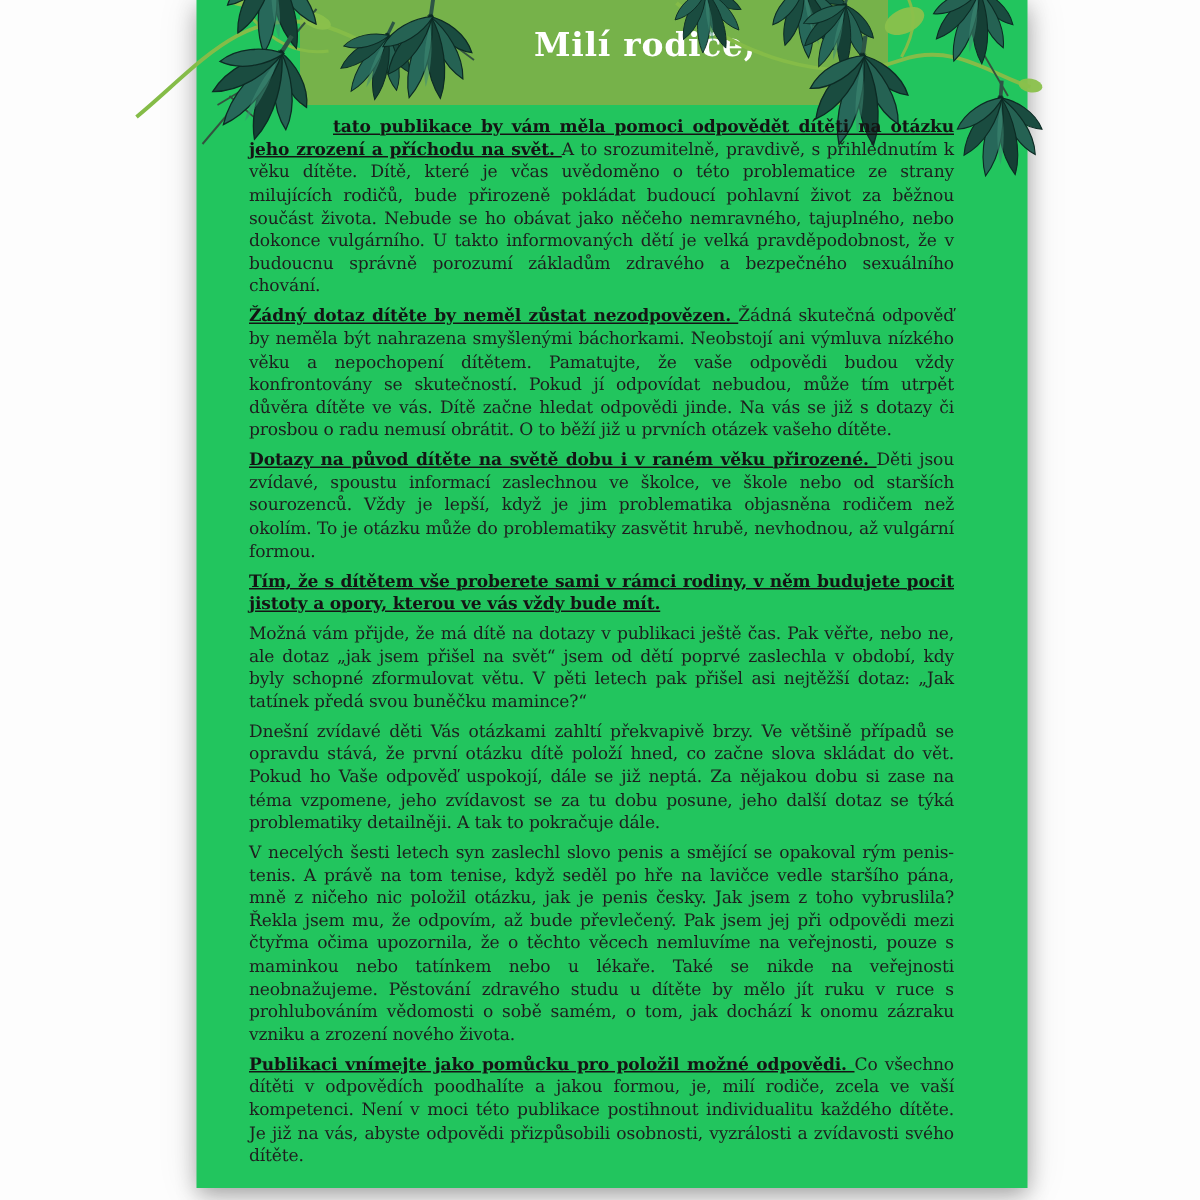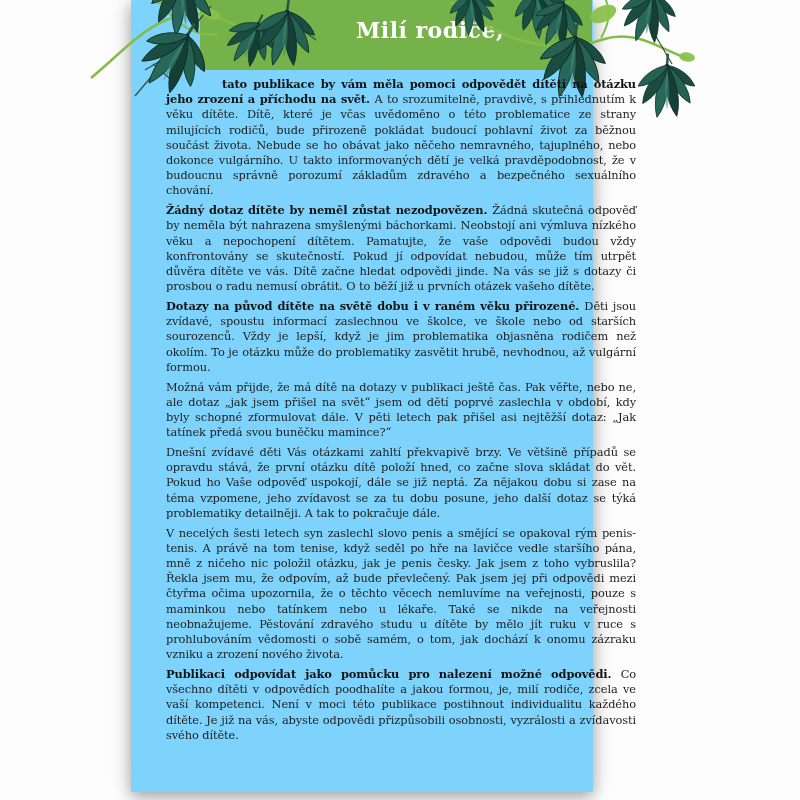--- a/index.html
+++ b/index.html
@@ -2,22 +2,22 @@
 <html lang="cs"><head>
 <meta charset="utf-8">
 <style>
   html,body{margin:0;padding:0;}
   body{
     width:800px;height:800px;position:relative;overflow:hidden;
     background:#fdfdfd;
     font-family:"DejaVu Serif","Liberation Serif",serif;
   }
   .page{
-    position:absolute;left:131px;top:0;width:462px;height:792px;
-    background:#7dd3fc;
+    position:absolute;left:131px;top:0;width:554px;height:792px;
+    background:#22c55e;
     box-shadow:0 5px 14px rgba(0,0,0,.30),0 0 26px rgba(0,0,0,.13);
   }
   .banner{
     position:absolute;left:69px;top:0;width:392px;height:70px;
     background:#76b24a;
   }
   .banner-title{
     position:absolute;left:0;right:0;top:17px;
     padding-left:68px;
     text-align:center;
@@ -27,21 +27,21 @@
     position:absolute;left:-60px;top:-10px;width:660px;height:170px;
     pointer-events:none;
   }
   .content{
     position:absolute;left:35px;top:77px;width:470px;
     font-size:11.4px;line-height:15.2px;letter-spacing:-0.1px;
     color:#1e1e1e;text-align:justify;
   }
   .content p{margin:0 0 4.6px 0;}
   .content p.indent{text-indent:56px;}
-  .content b{font-weight:bold;color:#141414;}
+  .content b{font-weight:bold;color:#141414;text-decoration:underline;}
 </style>
 </head>
 <body>
 
 <div class="page">
 
   <div class="banner" style="background: rgb(118, 178, 74);">
     <div class="banner-title">Milí rodiče,</div>
   </div>
 
@@ -98,25 +98,26 @@
     </g>
   </svg>
 
   <div class="content">
     <p class="indent"><b>tato publikace by vám měla pomoci odpovědět dítěti na otázku jeho zrození a příchodu na svět. </b><span>A to srozumitelně, pravdivě, s přihlédnutím k věku dítěte. Dítě, které je včas uvědoměno o této problematice ze strany milujících rodičů, bude přirozeně pokládat budoucí pohlavní život za běžnou součást života. Nebude se ho obávat jako něčeho nemravného, tajuplného, nebo dokonce vulgárního. U takto informovaných dětí je velká pravděpodobnost, že v budoucnu správně porozumí základům zdravého a bezpečného sexuálního chování.</span></p>
 
     <p><b>Žádný dotaz dítěte by neměl zůstat nezodpovězen. </b><span>Žádná skutečná odpověď by neměla být nahrazena smyšlenými báchorkami. Neobstojí ani výmluva nízkého věku a nepochopení dítětem. Pamatujte, že vaše odpovědi budou vždy konfrontovány se skutečností. Pokud jí odpovídat nebudou, může tím utrpět důvěra dítěte ve vás. Dítě začne hledat odpovědi jinde. Na vás se již s dotazy či prosbou o radu nemusí obrátit. O to běží již u prvních otázek vašeho dítěte.</span></p>
 
     <p><b>Dotazy na původ dítěte na světě dobu i v raném věku přirozené. </b><span>Děti jsou zvídavé, spoustu informací zaslechnou ve školce, ve škole nebo od starších sourozenců. Vždy je lepší, když je jim problematika objasněna rodičem než okolím. To je otázku může do problematiky zasvětit hrubě, nevhodnou, až vulgární formou.</span></p>
 
+    <p><b>Tím, že s dítětem vše proberete sami v rámci rodiny, v něm budujete pocit jistoty a opory, kterou ve vás vždy bude mít.</b><span></span></p>
 
 
-    <p><b></b><span>Možná vám přijde, že má dítě na dotazy v publikaci ještě čas. Pak věřte, nebo ne, ale dotaz „jak jsem přišel na svět“ jsem od dětí poprvé zaslechla v období, kdy byly schopné zformulovat dále. V pěti letech pak přišel asi nejtěžší dotaz: „Jak tatínek předá svou buněčku mamince?“</span></p>
+    <p><b></b><span>Možná vám přijde, že má dítě na dotazy v publikaci ještě čas. Pak věřte, nebo ne, ale dotaz „jak jsem přišel na svět“ jsem od dětí poprvé zaslechla v období, kdy byly schopné zformulovat větu. V pěti letech pak přišel asi nejtěžší dotaz: „Jak tatínek předá svou buněčku mamince?“</span></p>
 
     <p><b></b><span>Dnešní zvídavé děti Vás otázkami zahltí překvapivě brzy. Ve většině případů se opravdu stává, že první otázku dítě položí hned, co začne slova skládat do vět. Pokud ho Vaše odpověď uspokojí, dále se již neptá. Za nějakou dobu si zase na téma vzpomene, jeho zvídavost se za tu dobu posune, jeho další dotaz se týká problematiky detailněji. A tak to pokračuje dále.</span></p>
 
     <p><b></b><span>V necelých šesti letech syn zaslechl slovo penis a smějící se opakoval rým penis-tenis. A právě na tom tenise, když seděl po hře na lavičce vedle staršího pána, mně z ničeho nic položil otázku, jak je penis česky. Jak jsem z toho vybruslila? Řekla jsem mu, že odpovím, až bude převlečený. Pak jsem jej při odpovědi mezi čtyřma očima upozornila, že o těchto věcech nemluvíme na veřejnosti, pouze s maminkou nebo tatínkem nebo u lékaře. Také se nikde na veřejnosti neobnažujeme. Pěstování zdravého studu u dítěte by mělo jít ruku v ruce s prohlubováním vědomosti o sobě samém, o tom, jak dochází k onomu zázraku vzniku a zrození nového života.</span></p>
 
-    <p><b>Publikaci odpovídat jako pomůcku pro nalezení možné odpovědi. </b><span>Co všechno dítěti v odpovědích poodhalíte a jakou formou, je, milí rodiče, zcela ve vaší kompetenci. Není v moci této publikace postihnout individualitu každého dítěte. Je již na vás, abyste odpovědi přizpůsobili osobnosti, vyzrálosti a zvídavosti svého dítěte.</span></p>
+    <p><b>Publikaci vnímejte jako pomůcku pro položil možné odpovědi. </b><span>Co všechno dítěti v odpovědích poodhalíte a jakou formou, je, milí rodiče, zcela ve vaší kompetenci. Není v moci této publikace postihnout individualitu každého dítěte. Je již na vás, abyste odpovědi přizpůsobili osobnosti, vyzrálosti a zvídavosti svého dítěte.</span></p>
 
   </div>
 
 </div>
 
 </body></html>

